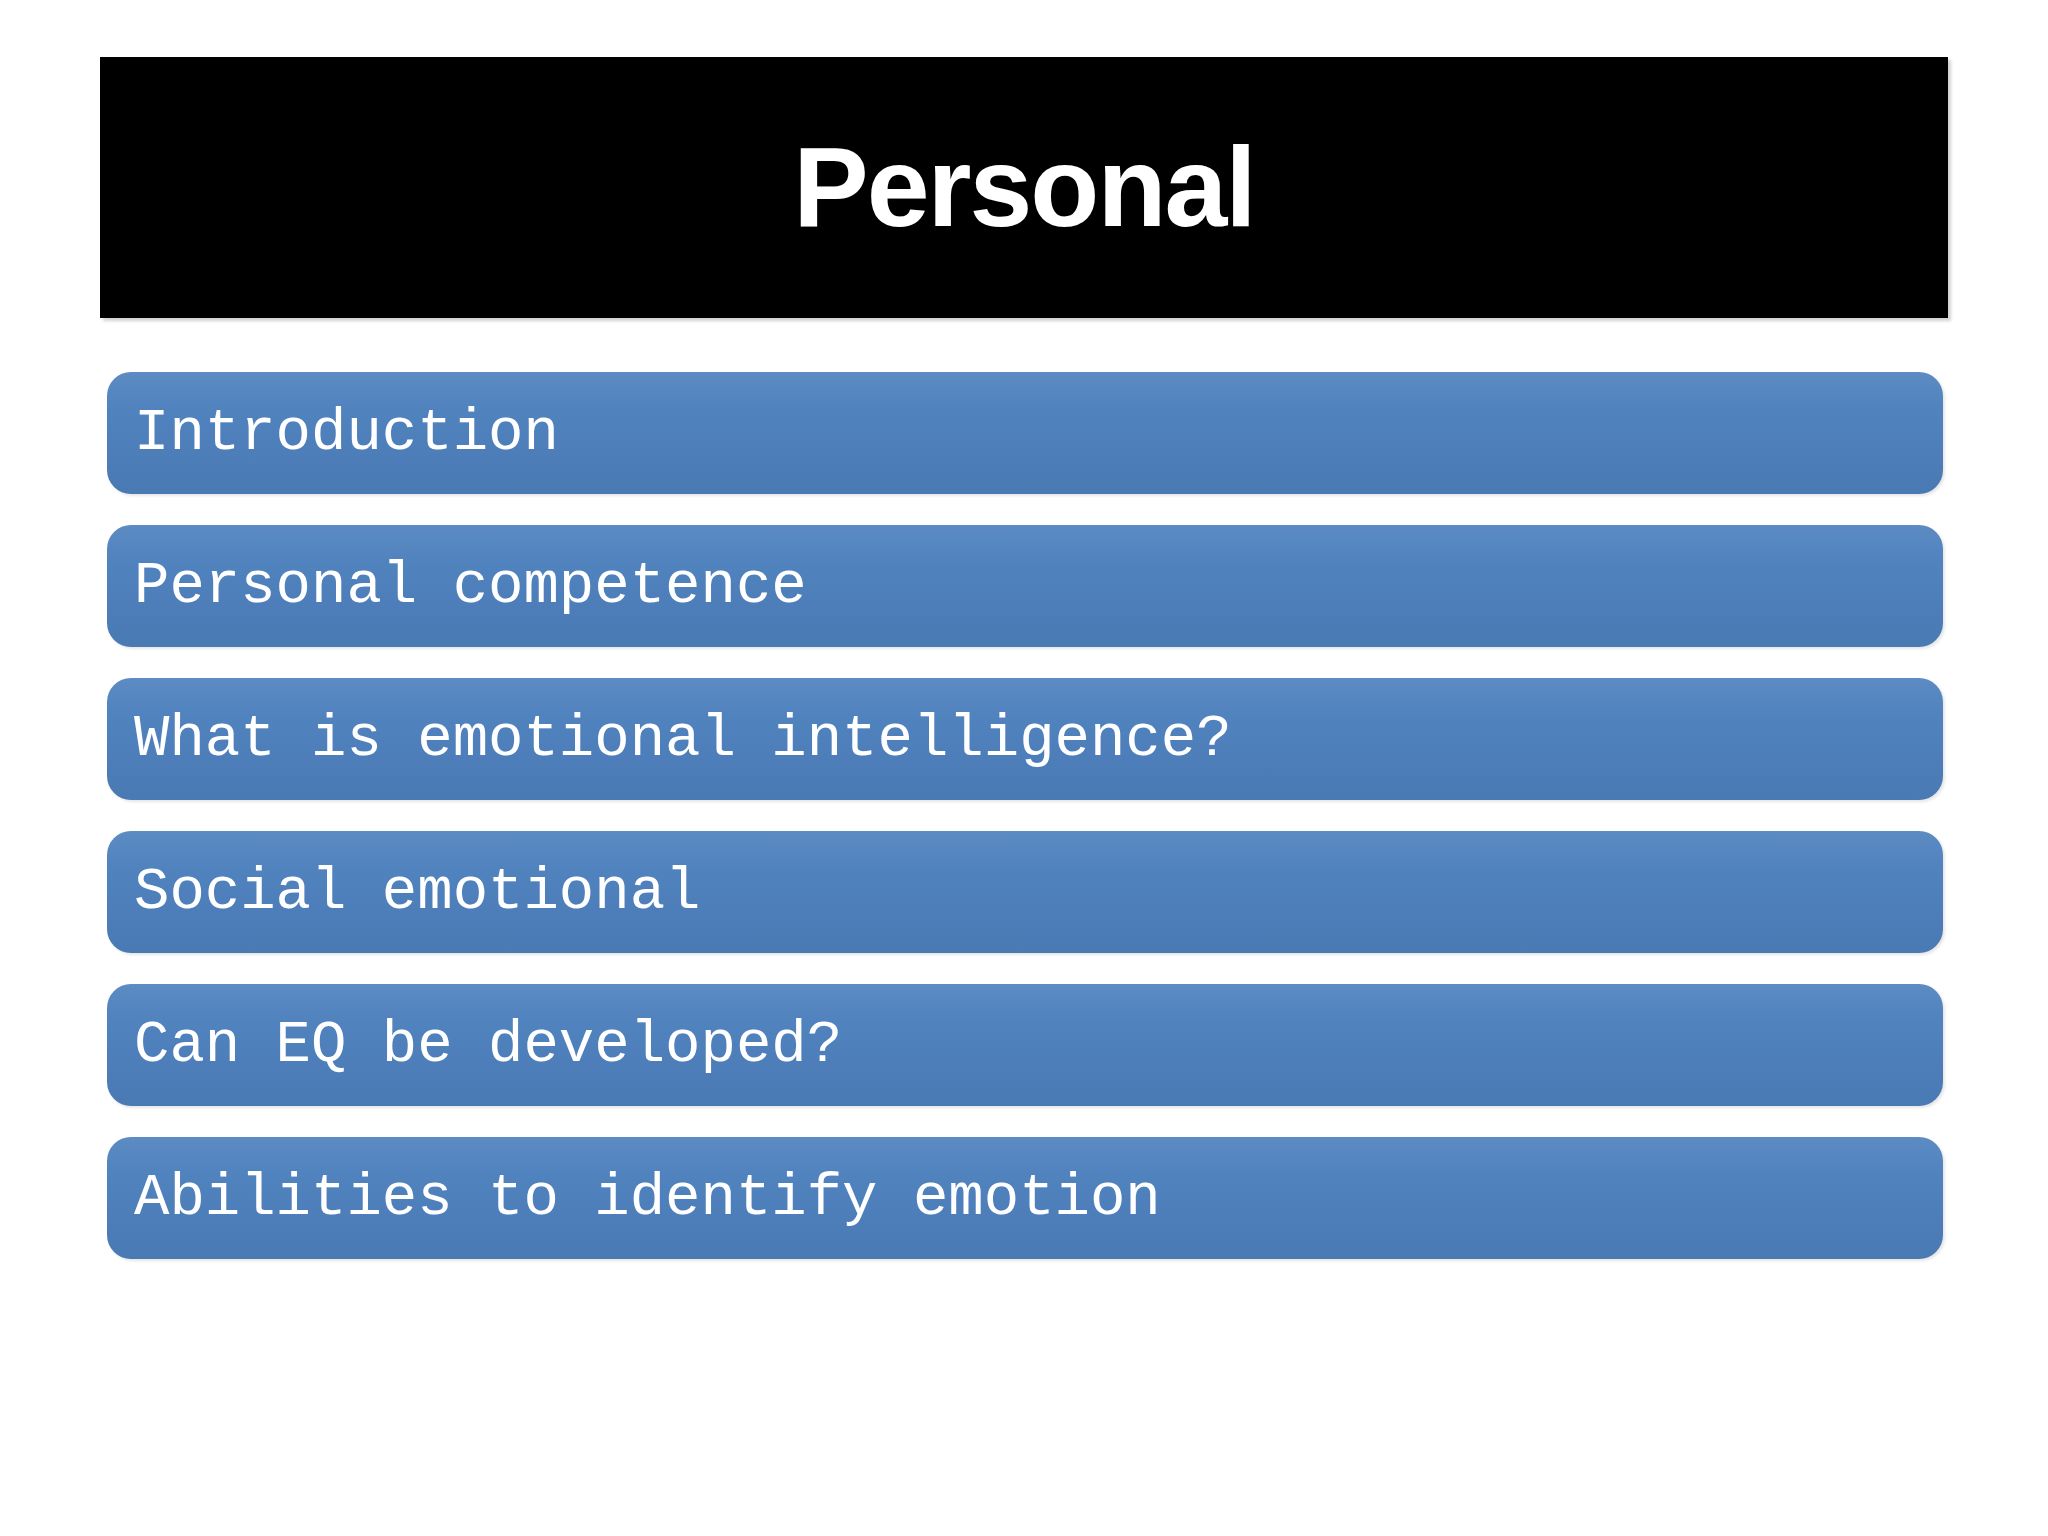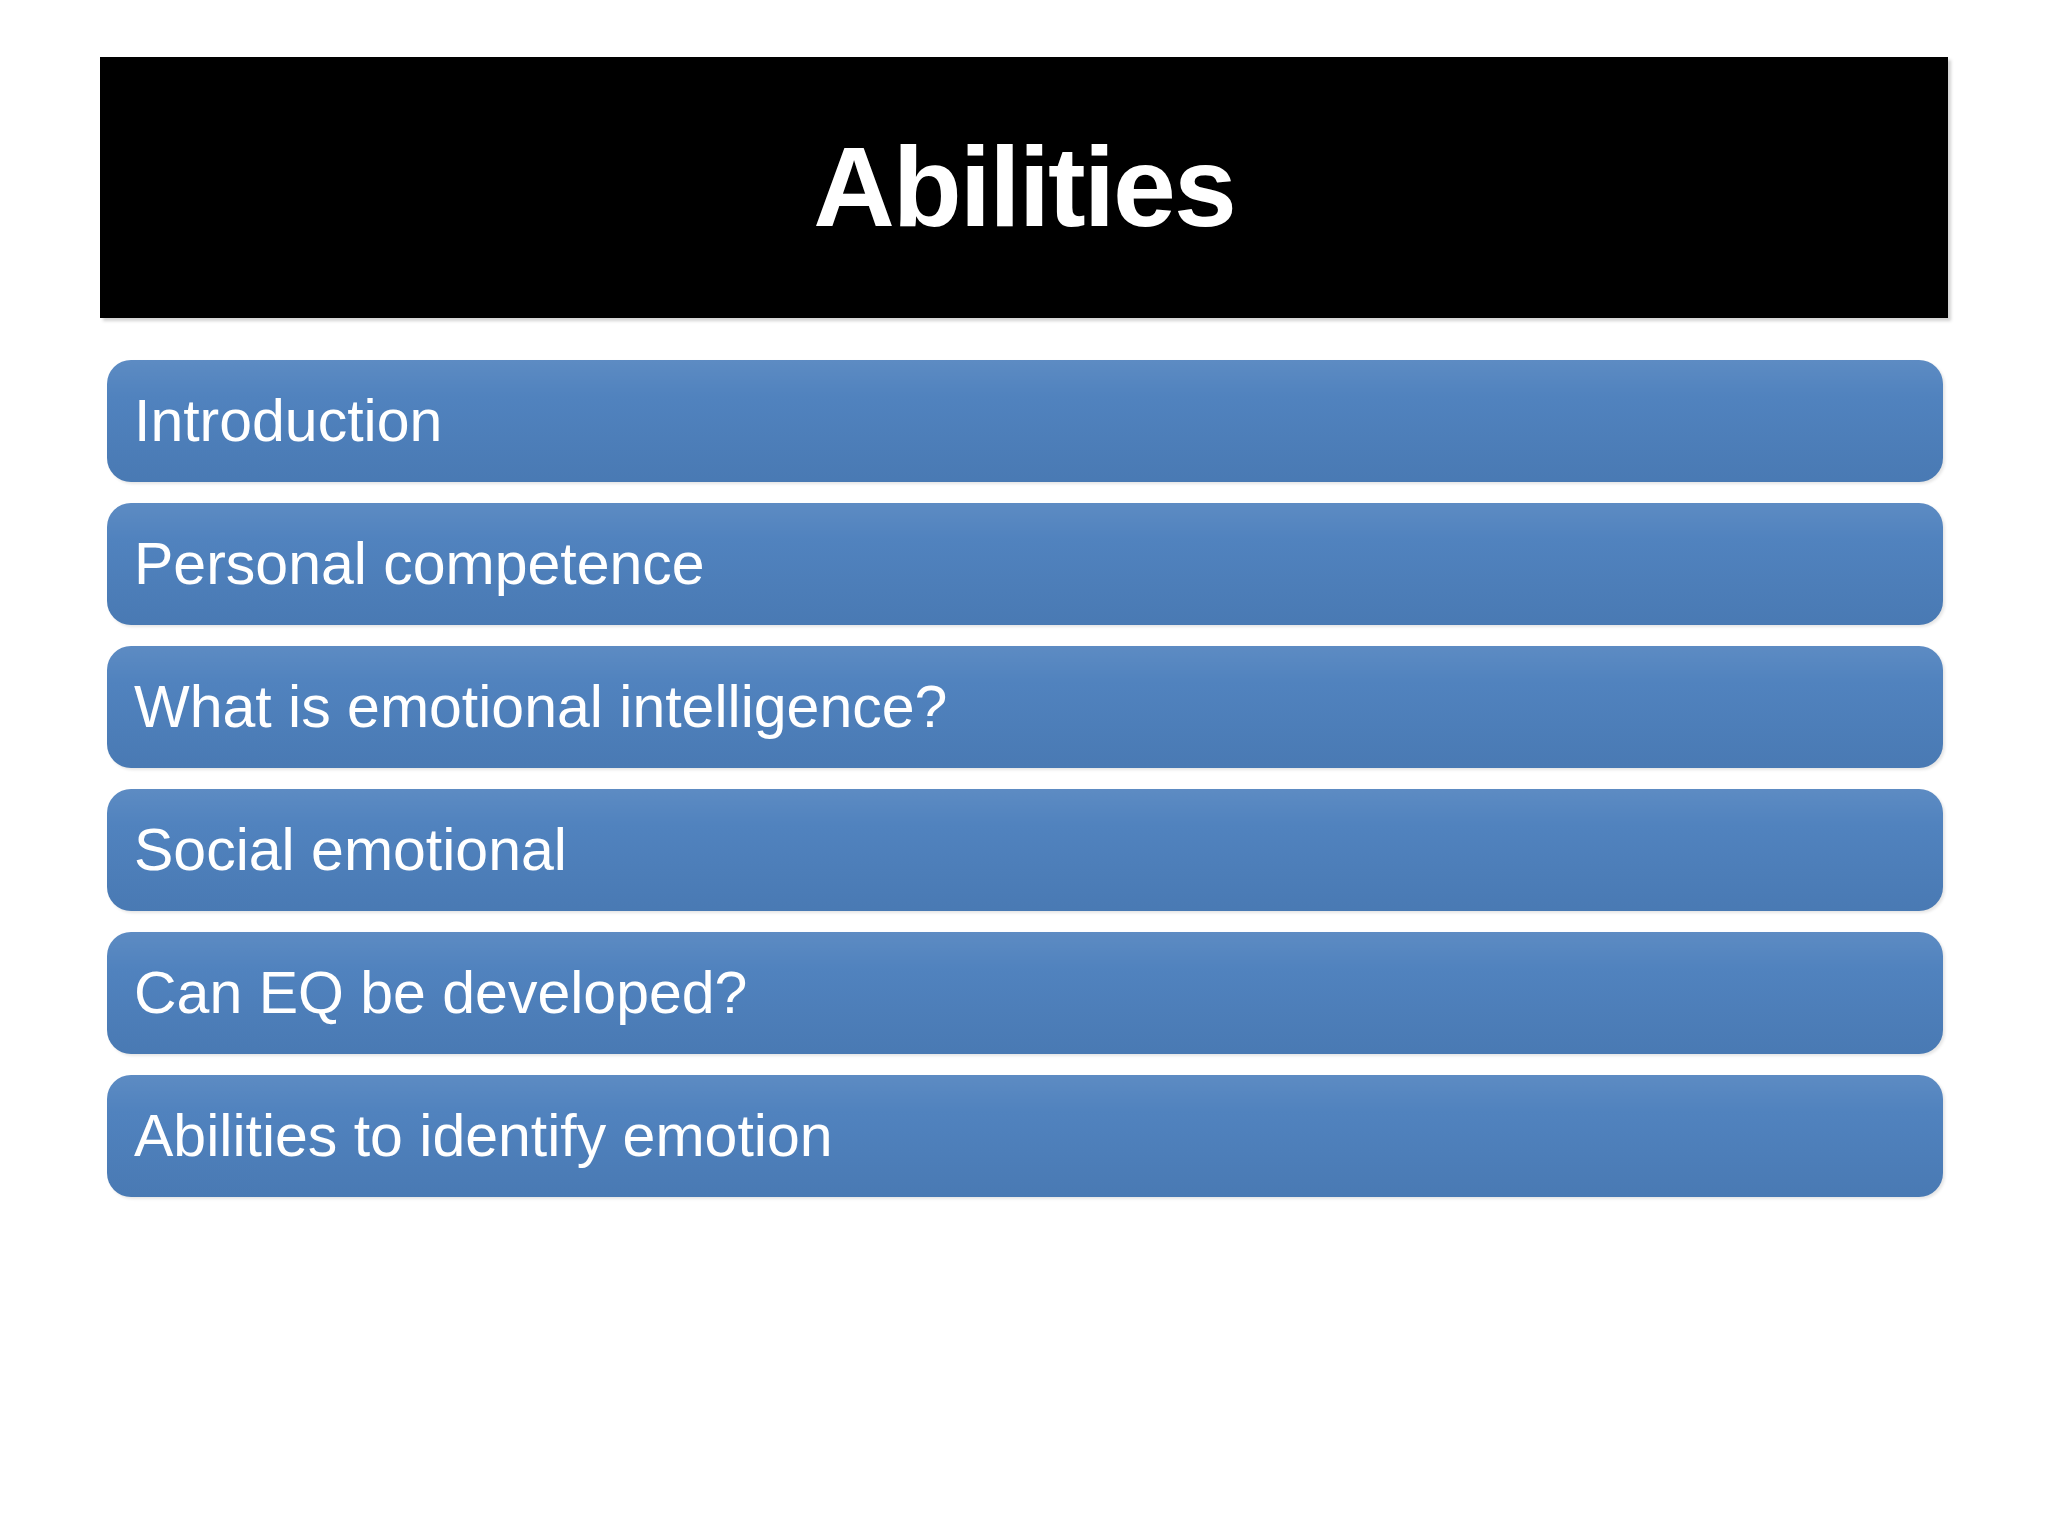--- a/index.html
+++ b/index.html
@@ -35,25 +35,26 @@
     margin: 0;
     color: var(--title-text, #ffffff);
     font-size: 113px;
     font-weight: bold;
     letter-spacing: -2px;
     line-height: 1;
   }
   .toc {
     position: absolute;
     left: 107px;
-    top: 360px;
+    top: 372px;
     width: 1836px;
     display: flex;
     flex-direction: column;
-    gap: 21px;
+    gap: 31px;
+    font-family: Liberation Mono, monospace;
   }
   .toc-row {
     height: 122px;
     border-radius: 24px;
     background:
       linear-gradient(180deg, rgba(255,255,255,0.09) 0%, rgba(255,255,255,0.02) 30%, rgba(0,0,0,0.05) 100%),
       var(--bar-bg, #4d80bd);
     display: flex;
     align-items: center;
     padding-left: 27px;
@@ -65,21 +66,21 @@
     font-size: 59px;
     line-height: 1;
     white-space: nowrap;
   }
 </style>
 </head>
 <body>
 
 <div class="slide">
   <header class="title-bar">
-    <h1>Abilities</h1>
+    <h1>Personal</h1>
   </header>
   <div class="toc">
       <div class="toc-row">
         <span class="toc-label">Introduction</span>
       </div>
       <div class="toc-row">
         <span class="toc-label">Personal competence</span>
       </div>
       <div class="toc-row">
         <span class="toc-label">What is emotional intelligence?</span>

